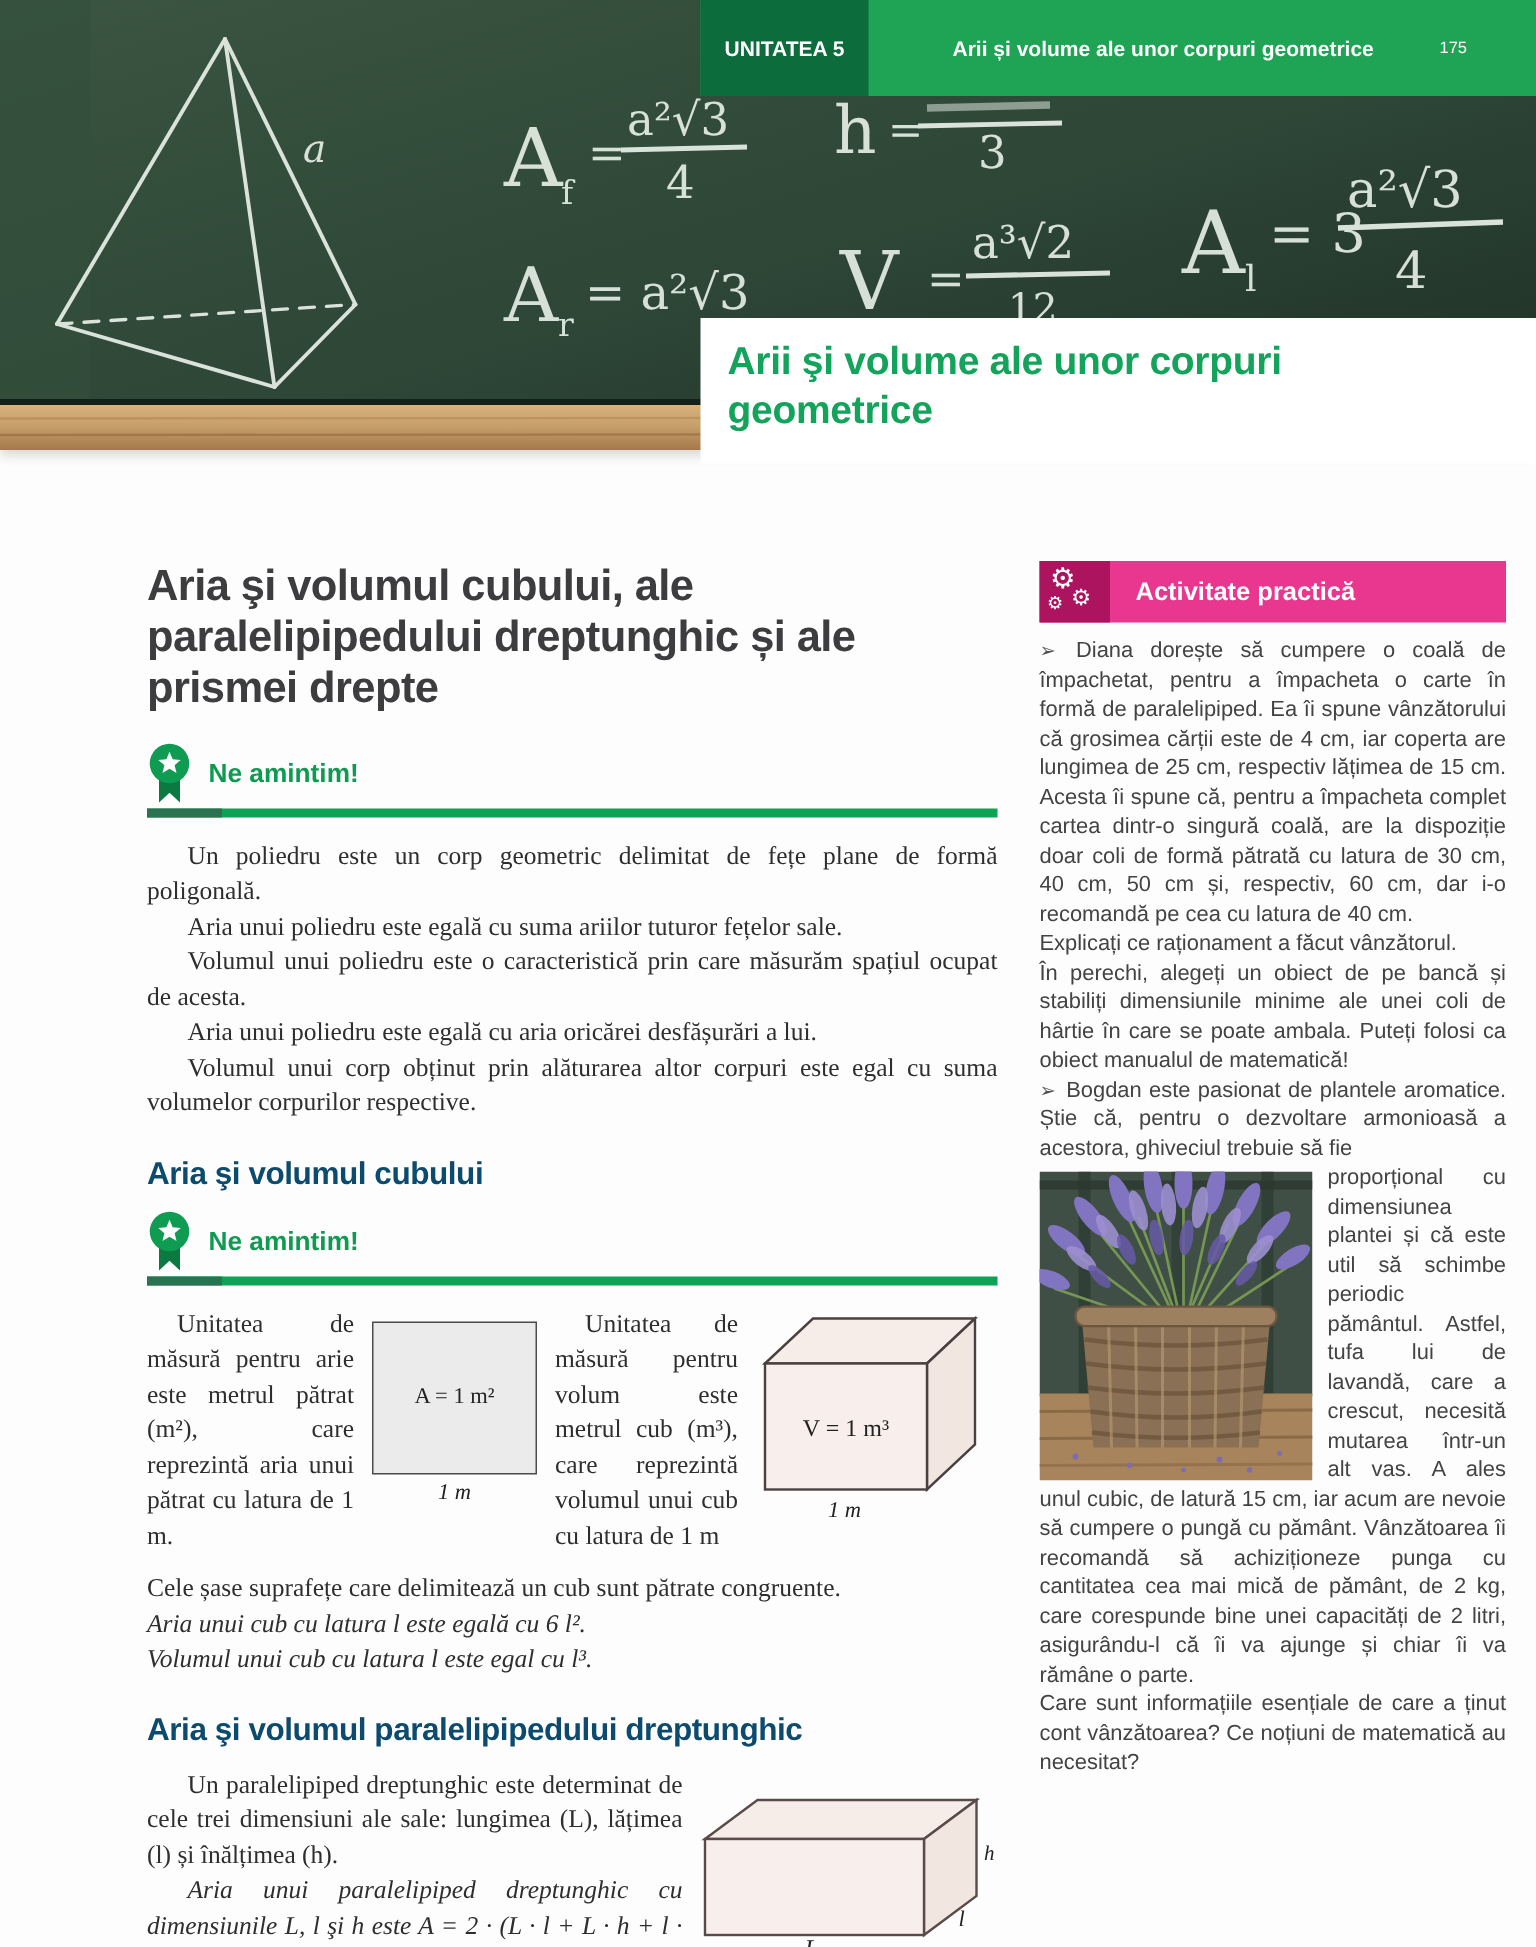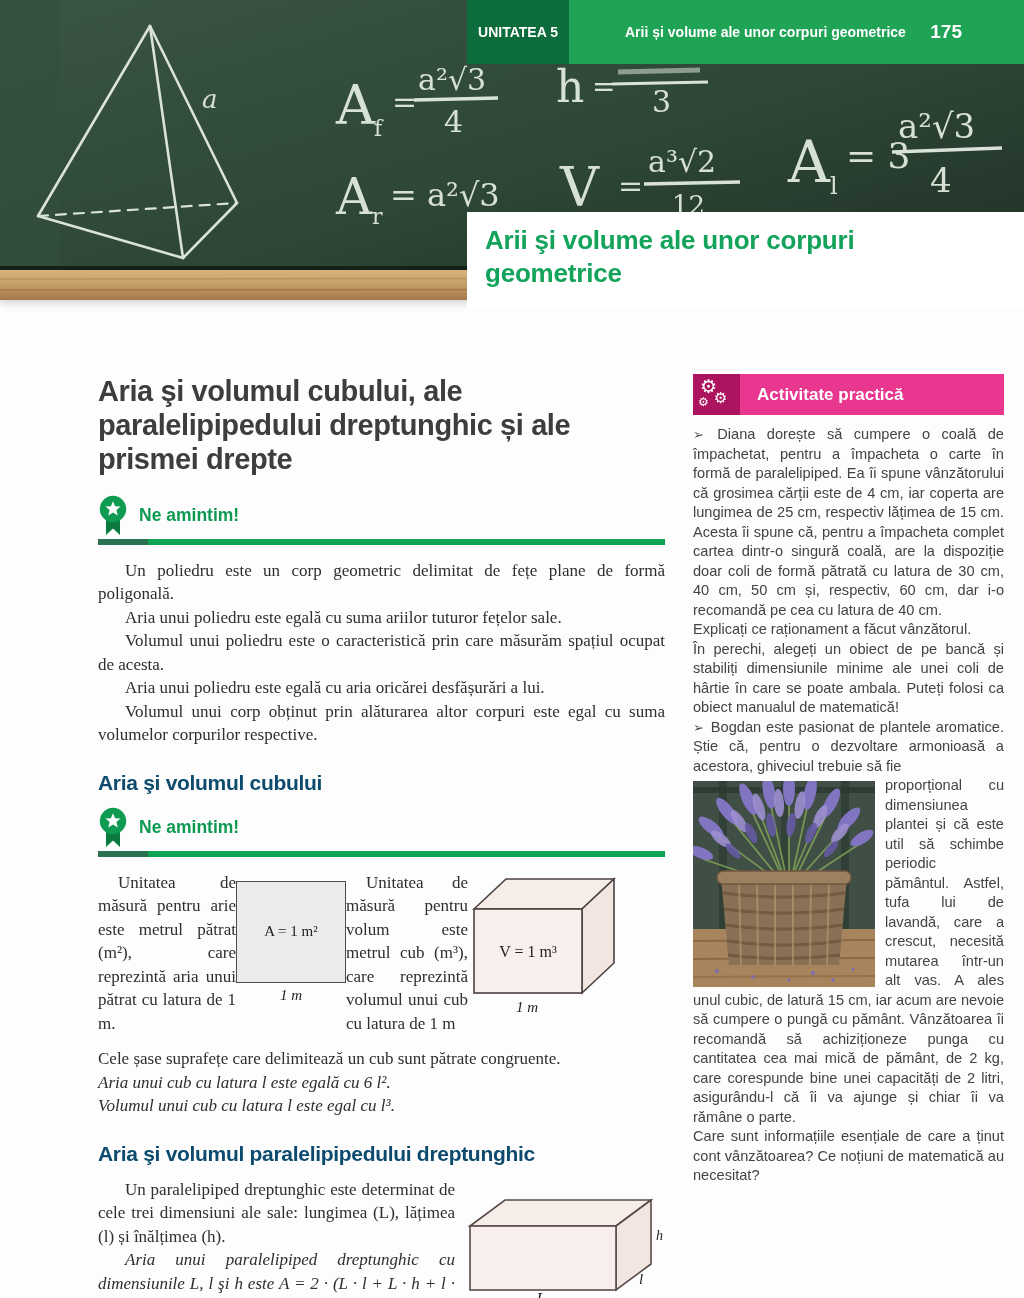--- a/index.html
+++ b/index.html
@@ -4,25 +4,25 @@
 <style>
   * { margin:0; padding:0; box-sizing:border-box; }
   html,body { width:1024px; height:1298px; background:#ffffff; font-family:"Liberation Sans", sans-serif; }
   .page { position:relative; width:1024px; height:1298px; overflow:hidden; background:#fdfdfd; }
 
   
   .hero { position:relative; width:1024px; height:300px; box-shadow:0 4px 7px rgba(0,0,0,.14); }
   .hero svg.board { position:absolute; left:0; top:0; }
   .unit-banner { position:absolute; left:467px; top:0; width:557px; height:64px;
     background:#1fa355; display:flex; align-items:stretch; z-index:3; }
-  .unit-box { width:102px; background:#0c6c3b; color:#fff; font-weight:bold; font-size:14px;
+  .unit-box { width:112px; background:#0c6c3b; color:#fff; font-weight:bold; font-size:14px;
     display:flex; align-items:center; justify-content:center; }
   .unit-chapter { flex:1; display:flex; align-items:center; padding-left:56px;
     color:#fff; font-weight:bold; font-size:14px; }
-  .unit-page { display:flex; align-items:center; padding-right:62px; color:#fff; font-weight:bold; font-size:19px; }
+  .unit-page { display:flex; align-items:center; padding-right:46px; color:#fff; font-weight:normal; font-size:11px; }
   .title-box { position:absolute; left:467px; top:212px; width:557px; height:97px;
     background:#ffffff; z-index:2; padding:12px 16px 0 18px; }
   .lesson-title { width:450px; color:#13a35a; font-size:26px; font-weight:bold; line-height:1.28; letter-spacing:-0.2px; }
 
   
   .content { display:flex; padding:74px 18px 0 98px; gap:28px; }
   .left-col { width:567px; }
   .sidebar { width:311px; }
 
   
@@ -31,21 +31,21 @@
   .remember { display:flex; align-items:center; gap:11px; height:42px; margin-bottom:2px; }
   .remember .rlabel { color:#0e9a51; font-weight:bold; font-size:17.5px; }
   .gbar { height:6px; background:#0ea254; position:relative; margin:2px 0 14px; }
   .gbar::before { content:""; position:absolute; left:0; top:0; width:50px; height:6px; background:#2b7350; }
 
   .serif p, p.serif { font-family:"Liberation Serif", serif; font-size:17px; line-height:23.5px;
     color:#2e2e30; text-align:justify; }
   p.ind { text-indent:27px; }
   p.it  { font-style:italic; }
 
-  .figrow { display:flex; gap:0; margin-top:8px; }
+  .figrow { display:flex; gap:12px; margin-top:8px; }
   .figrow .ftext { font-family:"Liberation Serif", serif; font-size:17px; line-height:23.5px;
     color:#2e2e30; text-align:justify; text-indent:20px; }
   .ft1 { width:138px; }
   .ft2 { width:122px; }
   .fig { text-align:center; }
   .square-fig .sq { width:110px; height:102px; margin:10px auto 4px; background:#ebebeb;
     border:1.6px solid #4c4c4c; display:flex; align-items:center; justify-content:center; }
   .fig .flabel { font-family:"Liberation Serif", serif; font-size:15px; color:#222; }
   .fig .fcap { font-family:"Liberation Serif", serif; font-style:italic; font-size:15px; color:#222; margin-top:4px; }
   .cube-fig svg, .square-fig { display:block; }

